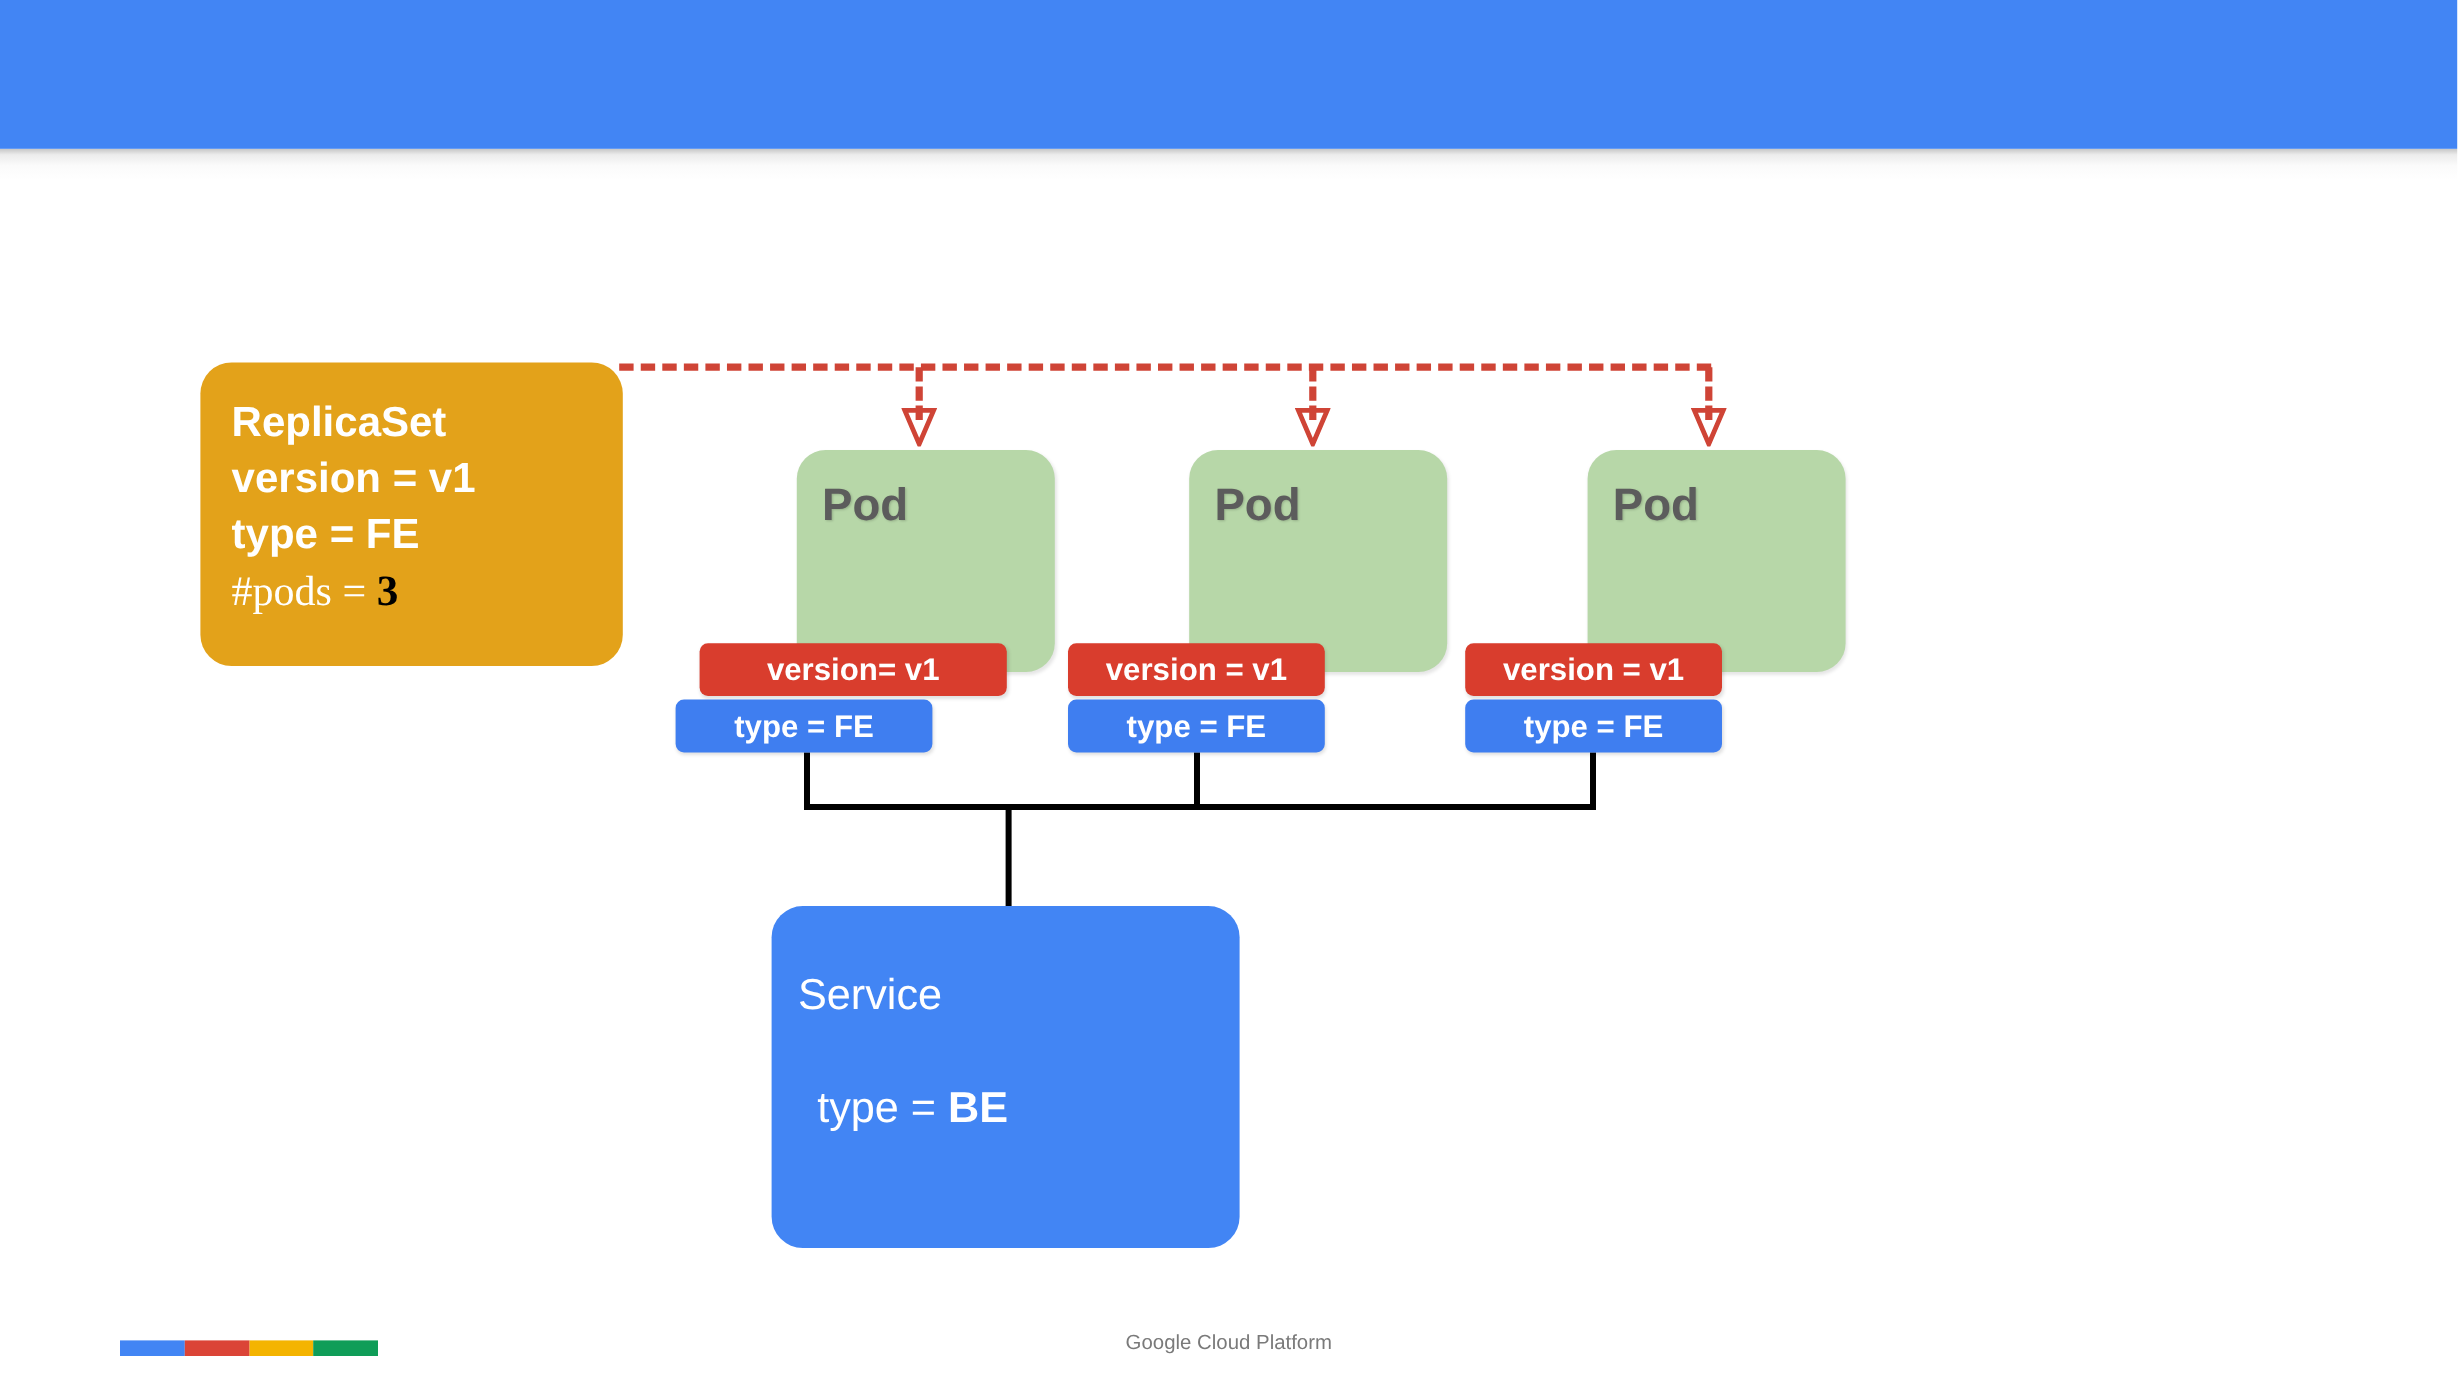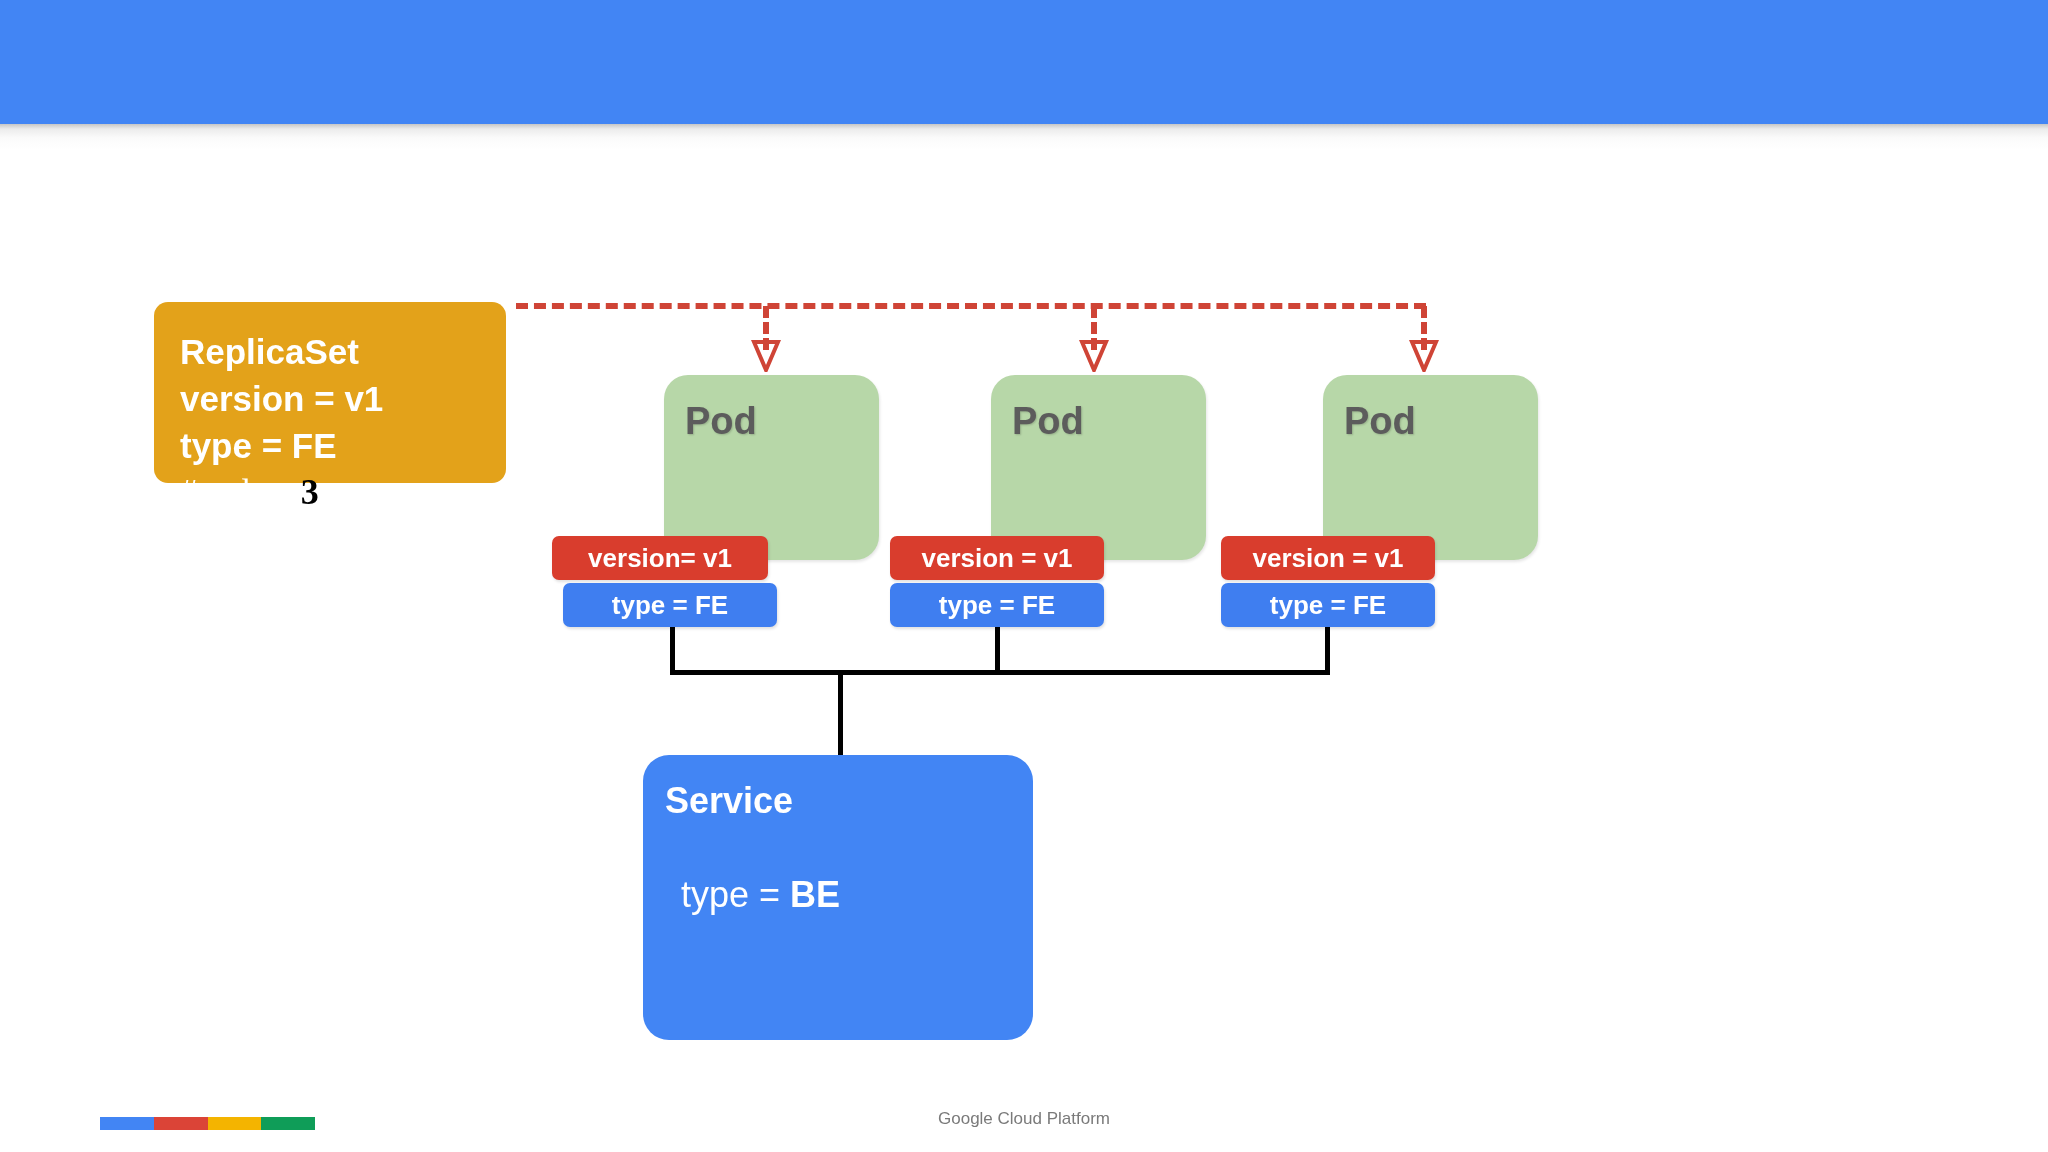--- a/index.html
+++ b/index.html
@@ -60,26 +60,26 @@
     font-size: 38px;
     line-height: 92px;
     color: #ffffff;
     font-weight: 400;
     white-space: nowrap;
   }
 
   
   .replicaset-box {
     position: absolute;
-    left: 154px;
+    left: 167px;
     top: 302px;
     width: 352px;
-    height: 181px;
+    height: 253px;
     background: #e3a21a;
-    border-radius: 14px;
+    border-radius: 26px;
     box-sizing: border-box;
     padding: 26px 0 0 26px;
     z-index: 3;
   }
   .rs-line {
     color: #ffffff;
     font-size: 35px;
     line-height: 47px;
     white-space: nowrap;
   }
@@ -159,21 +159,21 @@
     font-size: 26px;
     line-height: 44px;
     text-align: center;
     white-space: nowrap;
     z-index: 6;
     box-shadow: 1px 2px 3px rgba(0,0,0,0.12);
   }
   .chip.version { background: #d93d2d; }
   .chip.type { background: #3f7ef0; }
 
-  .chip.v1 { left: 552px; top: 536px; width: 216px; }
+  .chip.v1 { left: 583px; top: 536px; width: 256px; }
   .chip.t1 { left: 563px; top: 583px; width: 214px; }
   .chip.v2 { left: 890px; top: 536px; width: 214px; }
   .chip.t2 { left: 890px; top: 583px; width: 214px; }
   .chip.v3 { left: 1221px; top: 536px; width: 214px; }
   .chip.t3 { left: 1221px; top: 583px; width: 214px; }
 
   
   .line-v {
     position: absolute;
     width: 5px;
@@ -204,21 +204,21 @@
     box-sizing: border-box;
     padding: 22px 0 0 22px;
     z-index: 3;
   }
   .svc-line {
     color: #ffffff;
     font-size: 36px;
     line-height: 47px;
     white-space: nowrap;
   }
-  .svc-line.bold { font-weight: bold; }
+  .svc-line.bold { font-weight: normal; margin-top: 28px; }
   .svc-spacer { height: 47px; }
   .svc-indent { padding-left: 16px; }
   .svc-be { font-weight: bold; }
 
   
   .footer-bar {
     position: absolute;
     left: 100px;
     top: 1117px;
     width: 215px;

